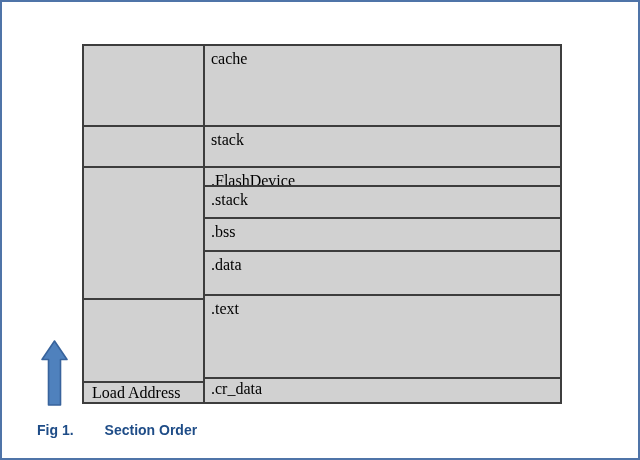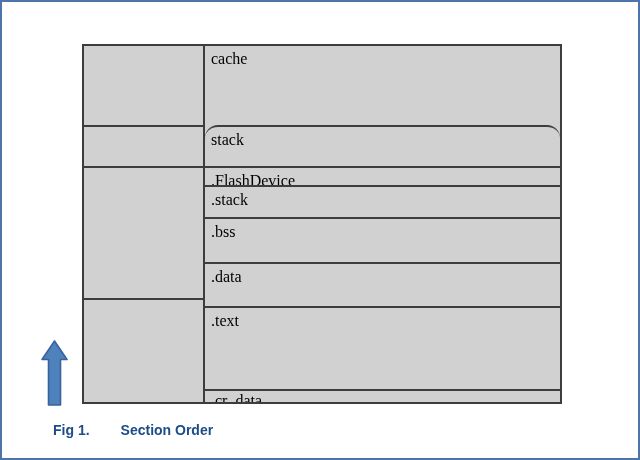--- a/index.html
+++ b/index.html
@@ -46,51 +46,52 @@
   }
   .cell:first-child { border-top: none; }
   .cell:last-child { padding-top: 0; line-height: 19px; }
   .col-left .cell { padding-left: 8px; }
   .col-left .cell:nth-child(1) { height: 79px; }
   .col-left .cell:nth-child(2) { height: 41px; }
   .col-left .cell:nth-child(3) { height: 132px; }
   .col-left .cell:nth-child(4) { height: 83px; }
   .col-left .cell:nth-child(5) { flex: 1; }
   .col-right .cell:nth-child(1) { height: 79px; }
-  .col-right .cell:nth-child(2) { height: 41px; border-radius: 13px; }
+  .col-right .cell:nth-child(2) { height: 41px; }
   .col-right .cell:nth-child(3) { height: 19px; }
   .col-right .cell:nth-child(4) { height: 32px; }
-  .col-right .cell:nth-child(5) { height: 45px; }
+  .col-right .cell:nth-child(5) { height: 33px; }
   .col-right .cell:nth-child(6) { height: 44px; }
   .col-right .cell:nth-child(7) { height: 83px; }
   .col-right .cell:nth-child(8) { flex: 1; }
   .arrow {
     position: absolute; left: 39px; top: 338px;
     width: 27px; height: 66px;
   }
   .caption {
-    position: absolute; left: 51px; top: 420px;
+    position: absolute; left: 35px; top: 420px;
     font-weight: bold; font-size: 14px;
     color: var(--cap, #1e4c87);
     white-space: nowrap;
   }
   .caption .fig { margin-right: 31px; }
 </style>
 </head>
 <body>
 
 <div class="page" style="border-color: rgb(79, 116, 168); background-color: rgb(255, 255, 255);">
 
   <div class="tbl" style="--fill: #d1d1d1; --grid: #3d3d3d;">
 
     <div class="col-left">
       <div class="cell"></div>
       <div class="cell"></div>
       <div class="cell"></div>
       <div class="cell"></div>
+      <div class="cell">Load Address</div>
     </div>
 
     <div class="col-right">
       <div class="cell">cache</div>
       <div class="cell">stack</div>
       <div class="cell">.FlashDevice</div>
       <div class="cell">.stack</div>
       <div class="cell">.bss</div>
       <div class="cell">.data</div>
       <div class="cell">.text</div>

